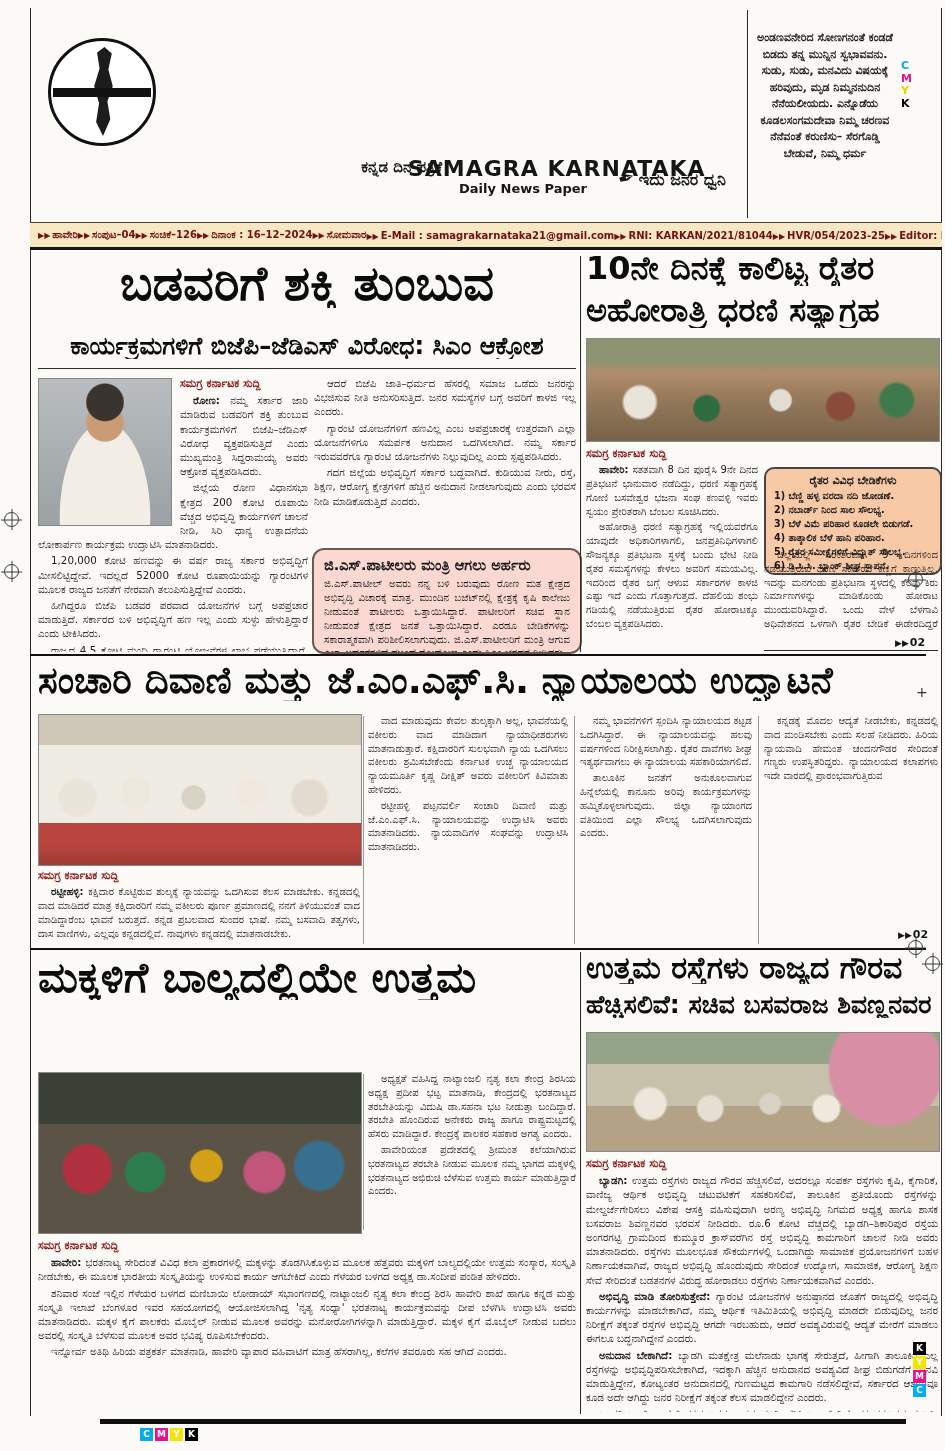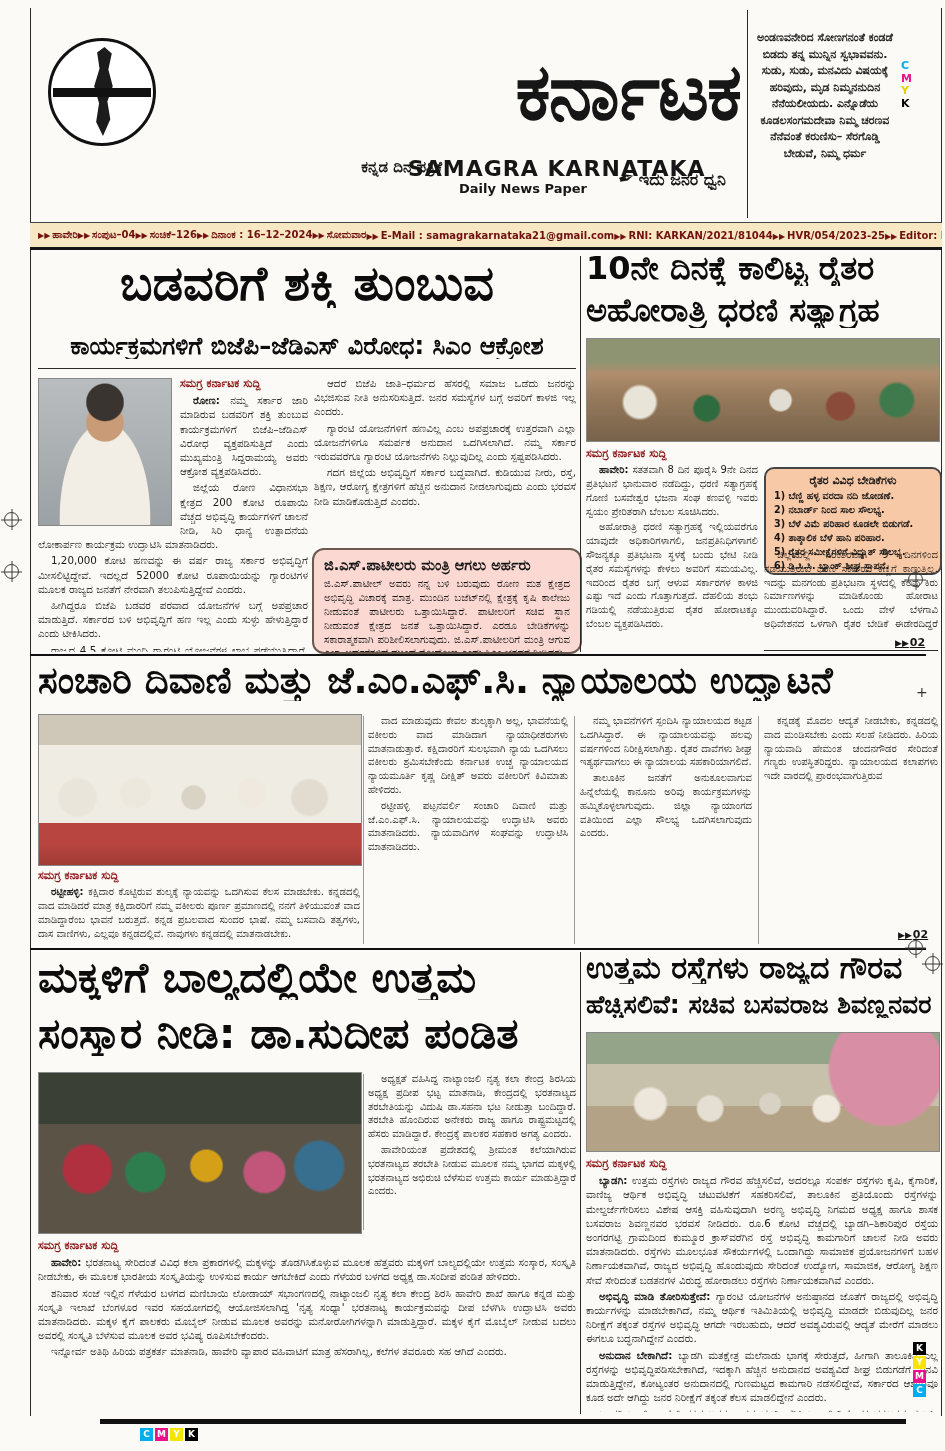--- a/index.html
+++ b/index.html
@@ -33,21 +33,21 @@
   .ib-item::before{content:"▶▶";font-size:8px;margin-right:2px;color:#701010;}
   
   .hl{font-weight:bold;color:#0c0c0c;white-space:nowrap;overflow:hidden;line-height:1.05;}
   .hl-center{text-align:center;}
   
   .byline{font-weight:bold;color:#8a1212;font-size:11px;margin:0 0 2px 0;}
   .colbox{overflow:hidden;text-align:justify;font-size:10.3px;line-height:1.38;color:#1a1a1a;}
   .para{margin:0 0 2px 0;text-indent:13px;}
   .plead{font-weight:bold;}
   .plead:not(:empty)::after{content:" ";}
-  .cont{position:absolute;font-weight:bold;font-size:11px;text-decoration:underline;}
+  .cont{position:absolute;font-weight:bold;font-size:11px;}
   .cont::before{content:"▶▶";font-size:9px;margin-right:1px;}
   
   .pinkbox{background:#fbd9d2;border:2px solid #6b5a50;border-radius:12px;padding:7px 10px;overflow:hidden;}
   .pinkbox .bx-title{font-weight:bold;font-size:14.5px;margin-bottom:3px;}
   .pinkbox .bx-body{font-size:10.2px;line-height:1.36;text-align:justify;}
   .demandbox{background:#f8c9a6;border:2px solid #454545;border-radius:10px;padding:5px 8px;overflow:hidden;}
   .demandbox .bx-title{font-weight:bold;font-size:11px;text-align:center;margin-bottom:2px;}
   .demand-item{font-size:9.6px;font-weight:600;line-height:1.45;white-space:nowrap;overflow:hidden;}
   
   .photo{position:absolute;border:1px solid #888;overflow:hidden;}
@@ -67,21 +67,20 @@
 
   <div class="vrule" style="left:30px;top:8px;height:1408px;"></div>
   <div class="vrule" style="left:941px;top:8px;height:1408px;"></div>
   <div class="vrule" style="left:747px;top:10px;height:208px;"></div>
 
   <div class="abs mast-title" style="left:48px;top:28px;width:692px;height:128px;">
     <span class="logo">
       <span class="logo-map"></span>
       <span class="logo-band"></span>
     </span>
-    <span class="mast-word">ಕರ್ನಾಟಕ</span>
   </div>
   <div class="abs kn-tag" style="left:262px;top:158px;width:180px;text-align:right;">ಕನ್ನಡ ದಿನ ಪತ್ರಿಕೆ</div>
   <div class="abs" style="left:408px;top:156px;width:230px;text-align:center;">
     <div class="en-title">SAMAGRA KARNATAKA</div>
     <div class="en-sub">Daily News Paper</div>
   </div>
   <div class="abs slogan" style="left:618px;top:166px;">
     <span class="quill">✒</span><span>ಇದು ಜನರ ಧ್ವನಿ</span>
   </div>
   <div class="abs verse" style="left:753px;top:30px;width:144px;height:185px;overflow:hidden;">ಅಂಡಣವನೇರಿದ ಸೋಣಗನಂತೆ ಕಂಡಡೆ ಬಿಡದು ತನ್ನ ಮುನ್ನಿನ ಸ್ವಭಾವವನು. ಸುಡು, ಸುಡು, ಮನವಿದು ವಿಷಯಕ್ಕೆ ಹರಿವುದು, ಮೃಡ ನಿಮ್ಮನನುದಿನ ನೆನೆಯಲೀಯದು. ಎನ್ನೊಡೆಯ ಕೂಡಲಸಂಗಮದೇವಾ ನಿಮ್ಮ ಚರಣವ ನೆನೆವಂತೆ ಕರುಣಿಸು– ಸೆರಗೊಡ್ಡಿ ಬೇಡುವೆ, ನಿಮ್ಮ ಧರ್ಮ</div>
@@ -193,21 +192,20 @@
   <div class="vrule" style="left:758px;top:716px;height:228px;background:#9a9a9a;"></div>
   <div class="abs colbox" style="left:764px;top:714px;width:174px;height:212px;font-size:10px;">
 
   <p class="para"><b class="plead"></b><span>ಕನ್ನಡಕ್ಕೆ ಮೊದಲ ಆದ್ಯತೆ ನೀಡಬೇಕು, ಕನ್ನಡದಲ್ಲಿ ವಾದ ಮಂಡಿಸಬೇಕು ಎಂದು ಸಲಹೆ ನೀಡಿದರು. ಹಿರಿಯ ನ್ಯಾಯವಾದಿ ಹೇಮಂತ ಚಂದನಗೌಡರ ಸೇರಿದಂತೆ ಗಣ್ಯರು ಉಪಸ್ಥಿತರಿದ್ದರು. ನ್ಯಾಯಾಲಯದ ಕಲಾಪಗಳು ಇದೇ ವಾರದಲ್ಲಿ ಪ್ರಾರಂಭವಾಗುತ್ತಿರುವ</span></p>
     </div>
   <div class="cont" style="left:898px;top:928px;">02</div>
 
   <div class="hrule thick" style="left:30px;top:948px;width:896px;height:2px;"></div>
 
   <div class="abs hl" style="left:38px;top:956px;width:538px;font-size:42px;">ಮಕ್ಕಳಿಗೆ ಬಾಲ್ಯದಲ್ಲಿಯೇ ಉತ್ತಮ</div>
-  <div class="abs hl" style="left:38px;top:1012px;width:538px;font-size:42px;">ಸಂಸ್ಕಾರ ನೀಡಿ: ಡಾ.ಸುದೀಪ ಪಂಡಿತ</div>
   <div class="reg" style="left:925px;top:956px;"></div>
 
   <div class="photo" style="left:38px;top:1072px;width:322px;height:160px;
        background:radial-gradient(circle at 15% 60%,#b03040 0 8%,transparent 9%),
                   radial-gradient(circle at 33% 62%,#2e7d4f 0 8%,transparent 9%),
                   radial-gradient(circle at 52% 58%,#d4a017 0 8%,transparent 9%),
                   radial-gradient(circle at 70% 62%,#c2567a 0 8%,transparent 9%),
                   radial-gradient(circle at 87% 58%,#386f8e 0 8%,transparent 9%),
                   linear-gradient(180deg,#3b4036 0 32%,#5c5347 32% 100%);"></div>
 

